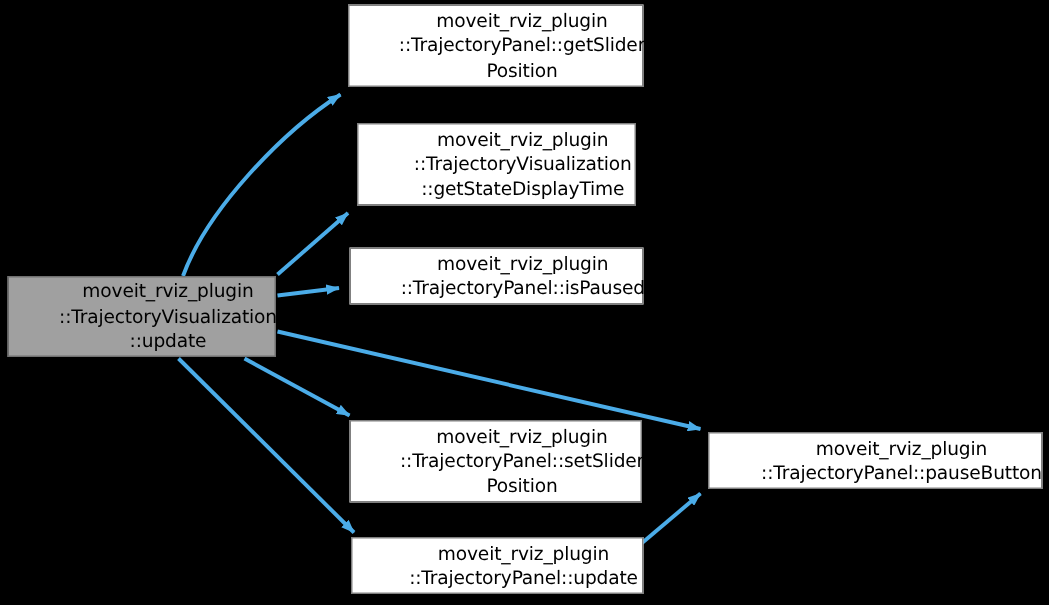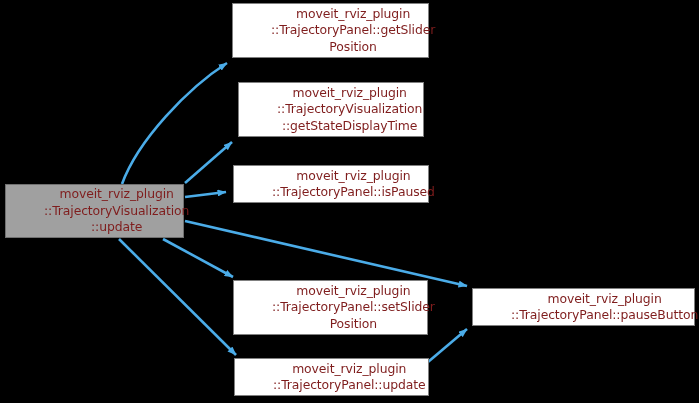--- a/index.html
+++ b/index.html
@@ -22,23 +22,23 @@
     width: 699px;
     height: 403px;
     pointer-events: none;
   }
   .node {
     position: absolute;
     box-sizing: border-box;
     border: 1px solid #808080;
     display: flex;
     align-items: center;
-    justify-content: flex-start;
+    justify-content: center;
     text-align: center;
-    color: #7f1d1d;
+    color: #000000;
     font-size: 12.4px;
     line-height: 16.5px;
     letter-spacing: -0.1px;
     white-space: pre-line;
     background: #ffffff;
     padding-left: 35px;
   }
   .node.current {
     background: #a0a0a0;
     border: 1px solid #707070;

